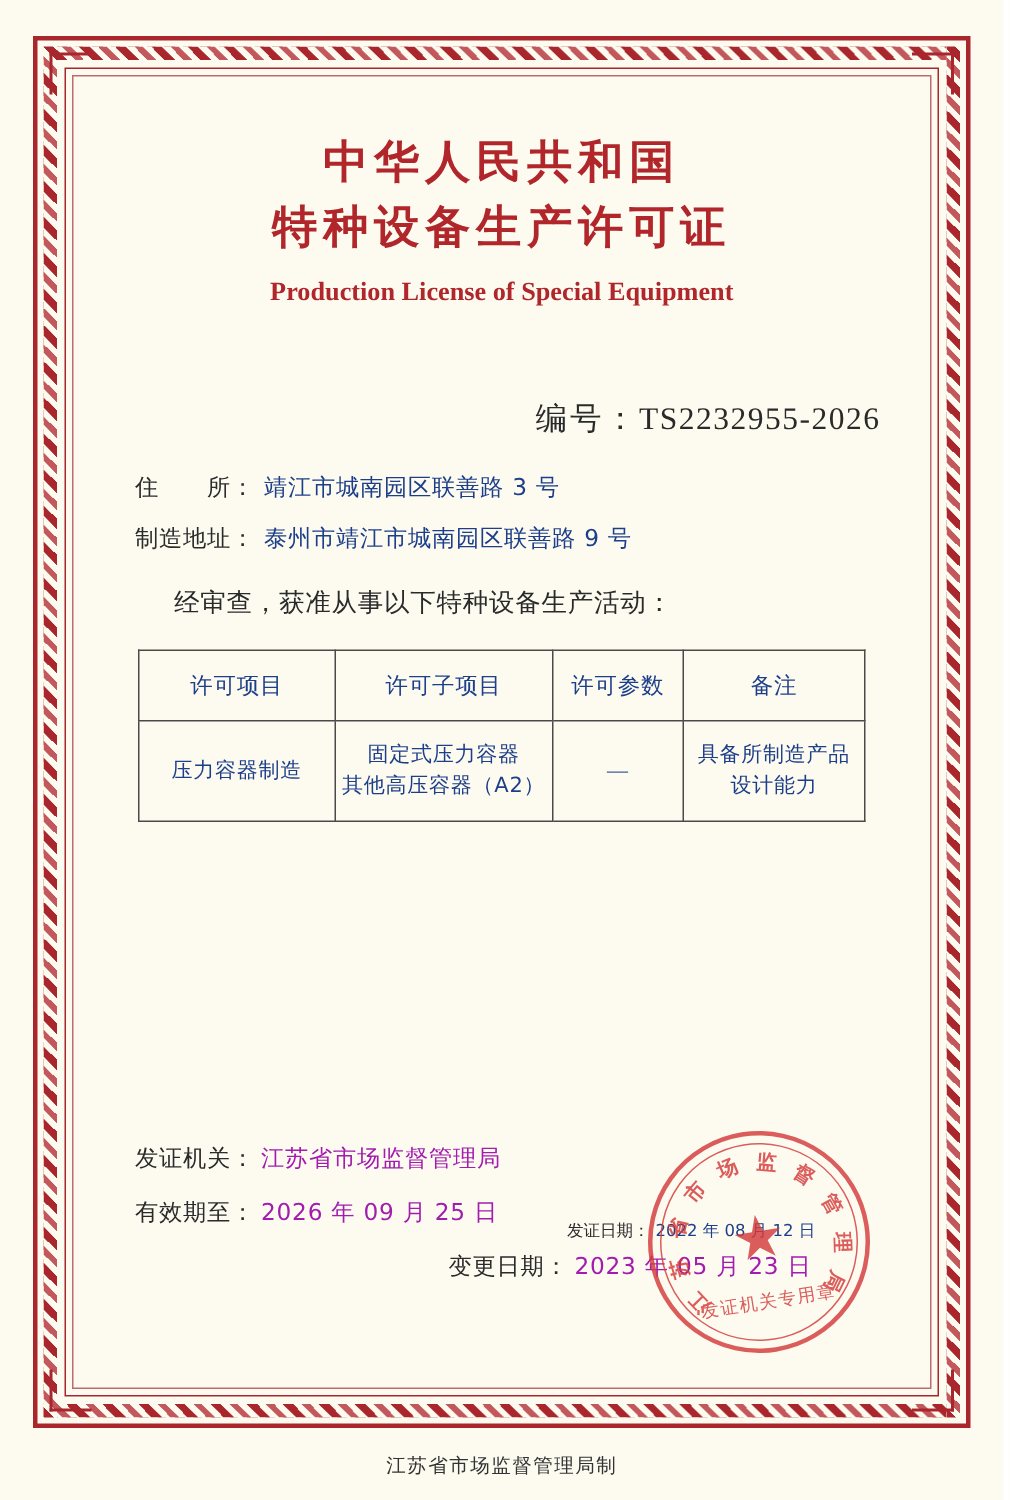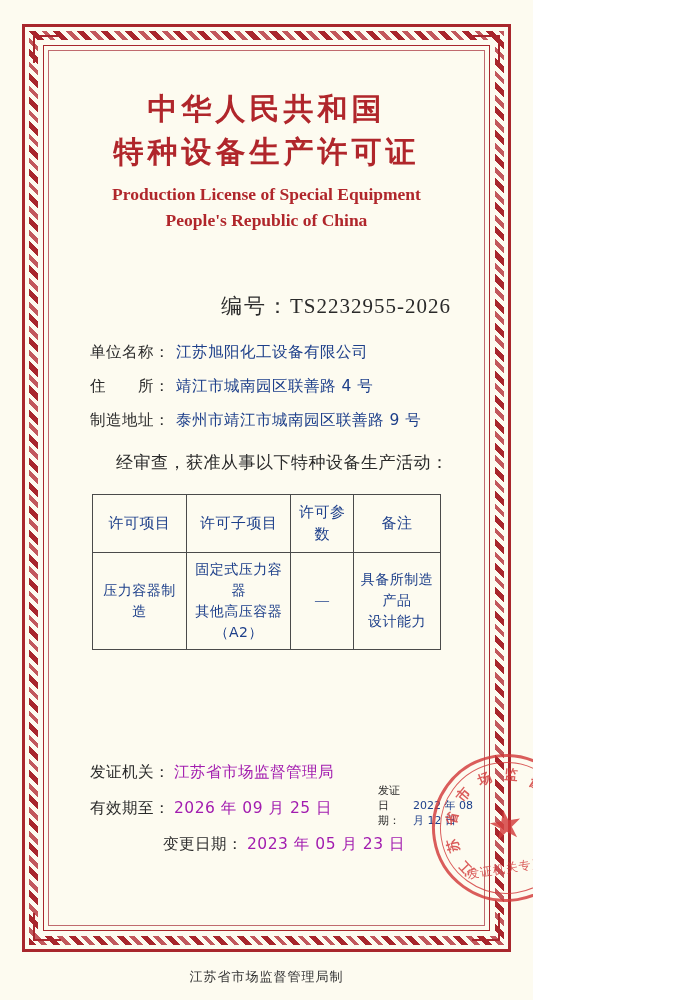--- a/index.html
+++ b/index.html
@@ -9,21 +9,21 @@
   }
   body {
     width: 673px;
     height: 1000px;
     font-family: "Liberation Serif", serif;
     color: #2a2a2a;
   }
 
   #certificate {
     position: relative;
-    width: 533px;
+    width: 669px;
     height: 1000px;
     background: #fdfbf0;
     box-sizing: border-box;
     overflow: hidden;
   }
 
   
   .border-outer {
     position: absolute;
     left: 22px;
@@ -291,35 +291,30 @@
   <div class="corner tr"></div>
   <div class="corner bl"></div>
   <div class="corner br"></div>
 
   <div class="content">
 
     <div class="titles">
       <div class="title-cn cjk">中华人民共和国</div>
       <div class="title-cn cjk">特种设备生产许可证</div>
       <div class="title-en">Production License of Special Equipment</div>
-      <div class="title-en second">People's Republic of China</div>
     </div>
 
     <div class="number-row">
       <span class="num-label cjk">编号：</span><span class="num-value">TS2232955-2026</span>
     </div>
 
     <div class="fields">
       <div class="field-row">
-        <span class="field-label cjk">单位名称：</span>
-        <span class="field-value cjk">江苏旭阳化工设备有限公司</span>
-      </div>
-      <div class="field-row">
         <span class="field-label cjk">住　　所：</span>
-        <span class="field-value cjk">靖江市城南园区联善路 4 号</span>
+        <span class="field-value cjk">靖江市城南园区联善路 3 号</span>
       </div>
       <div class="field-row">
         <span class="field-label cjk">制造地址：</span>
         <span class="field-value cjk">泰州市靖江市城南园区联善路 9 号</span>
       </div>
     </div>
 
     <div class="statement cjk">经审查，获准从事以下特种设备生产活动：</div>
 
     <div class="table-wrap">

